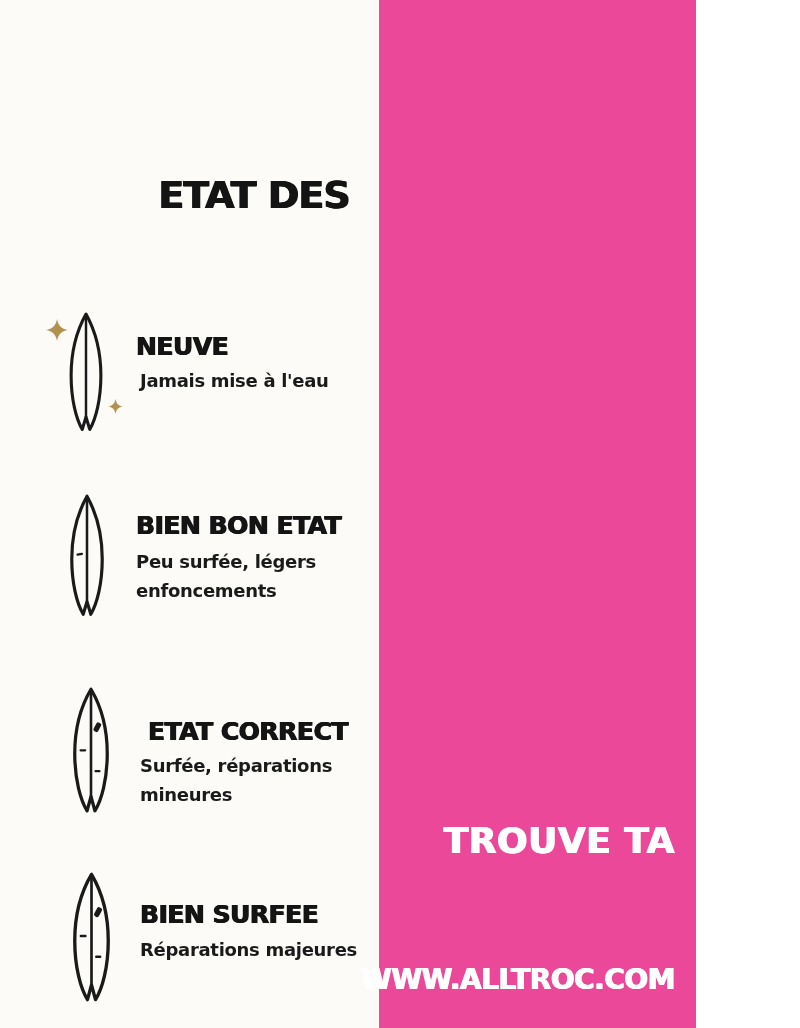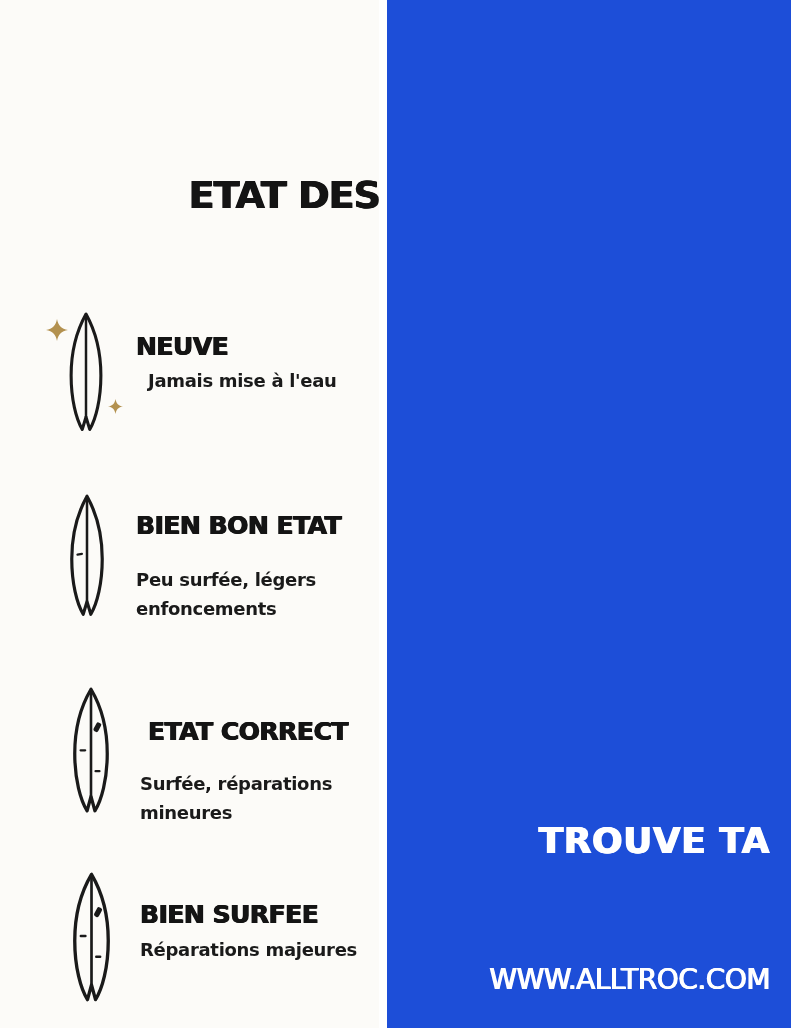--- a/index.html
+++ b/index.html
@@ -24,21 +24,21 @@
   
   .disp {
     font-weight: bold;
     color: #141414;
     text-shadow: 0.6px 0 0 currentColor, -0.6px 0 0 currentColor;
   }
   .page-title {
     position: absolute;
     left: 128px; top: 168px;
     width: 252px;
-    text-align: right;
+    text-align: center;
     font-size: 38px;
     line-height: 55px;
     letter-spacing: -1px;
   }
   .item { position: absolute; }
   .item-icon { position: absolute; left: 0; top: 0; }
   .sparkle { position: absolute; }
   .sparkle-big  { left: -16px; top: 8px;  width: 22px; height: 22px; }
   .sparkle-small{ left: 46px;  top: 88px; width: 15px; height: 15px; }
 
@@ -51,62 +51,62 @@
   }
   .item-desc {
     position: absolute;
     font-weight: bold;
     color: #1a1a1a;
     font-size: 18px;
     line-height: 29px;
     letter-spacing: -0.3px;
   }
   .desc-nowrap { white-space: nowrap; }
-  .desc-narrow { width: 206px; margin-top: 18px; }
+  .desc-narrow { width: 206px; }
 
   
   .icon-1 { left: 62px; top: 311px; }
   .icon-2 { left: 64px; top: 493px; }
   .icon-3 { left: 68px; top: 686px; }
   .icon-4 { left: 68px; top: 871px; }
   .name-1 { left: 136px; top: 333px; }
   .name-2 { left: 136px; top: 512px; }
   .name-3 { left: 148px; top: 718px; }
   .name-4 { left: 140px; top: 901px; }
-  .desc-1 { left: 140px; top: 366px; margin-left: 8px; }
+  .desc-1 { left: 140px; top: 366px; }
   .desc-2 { left: 136px; top: 547px; }
   .desc-3 { left: 140px; top: 751px; }
   .desc-4 { left: 140px; top: 935px; }
 
   
   .black-panel {
     position: absolute;
-    left: 387px; top: 0;
-    width: 404px; height: 1028px;
-    background: #1d4ed8;
+    left: 379px; top: 0;
+    width: 317px; height: 1028px;
+    background: #ec4899;
   }
   .tagline {
     position: absolute;
     right: 21px; top: 812px;
     text-align: right;
     font-size: 36px;
     line-height: 57px;
     letter-spacing: 0.5px;
     color: #ffffff;
     font-weight: bold;
     text-shadow: 0.7px 0 0 currentColor, -0.7px 0 0 currentColor;
   }
   .website {
     position: absolute;
     right: 21px; top: 963px;
     text-align: right;
     font-size: 28px;
     letter-spacing: -0.5px;
     color: #ffffff;
-    font-weight: normal;
+    font-weight: bold;
     white-space: nowrap;
     text-shadow: 0.6px 0 0 currentColor, -0.6px 0 0 currentColor;
   }
 </style>
 </head>
 <body>
 
 <div class="page">
 
   <div class="left-panel">

